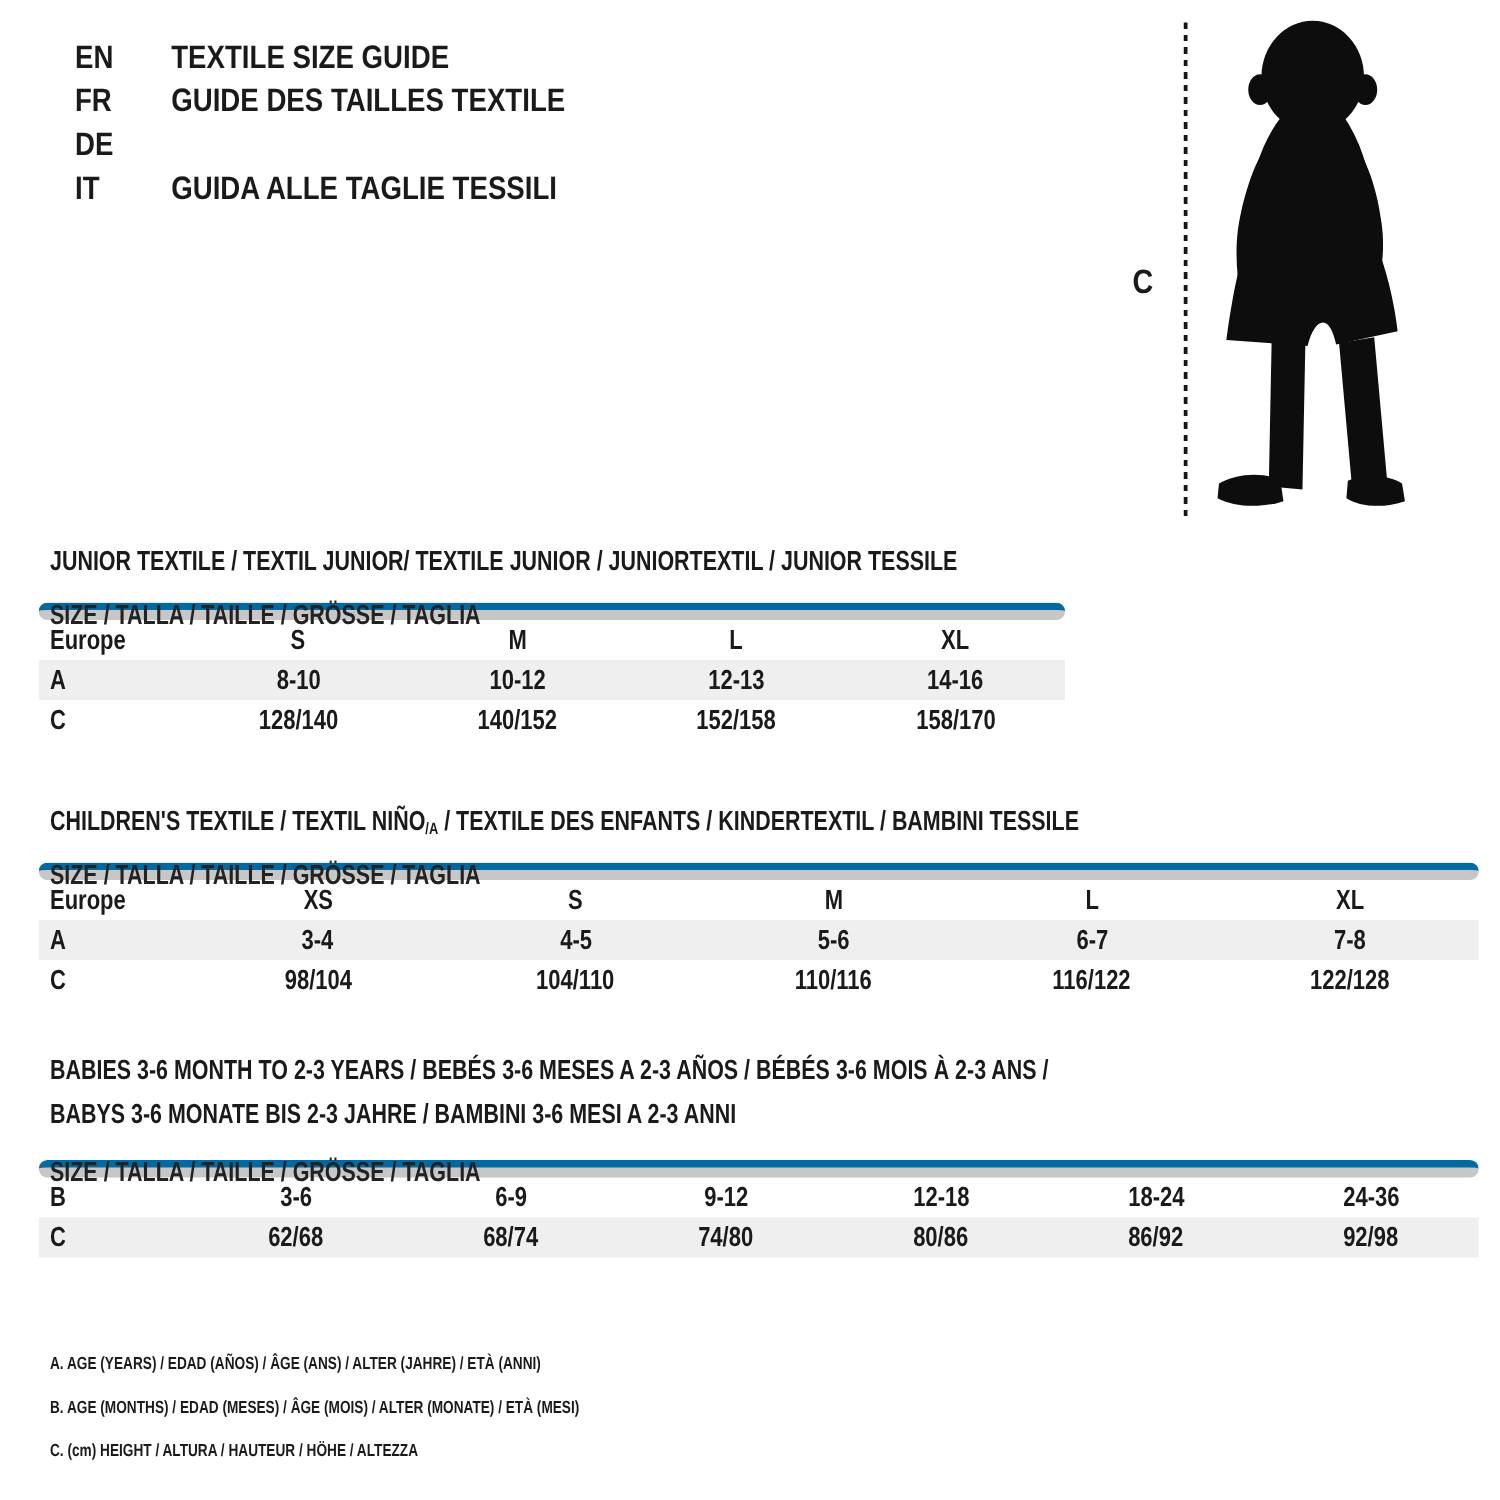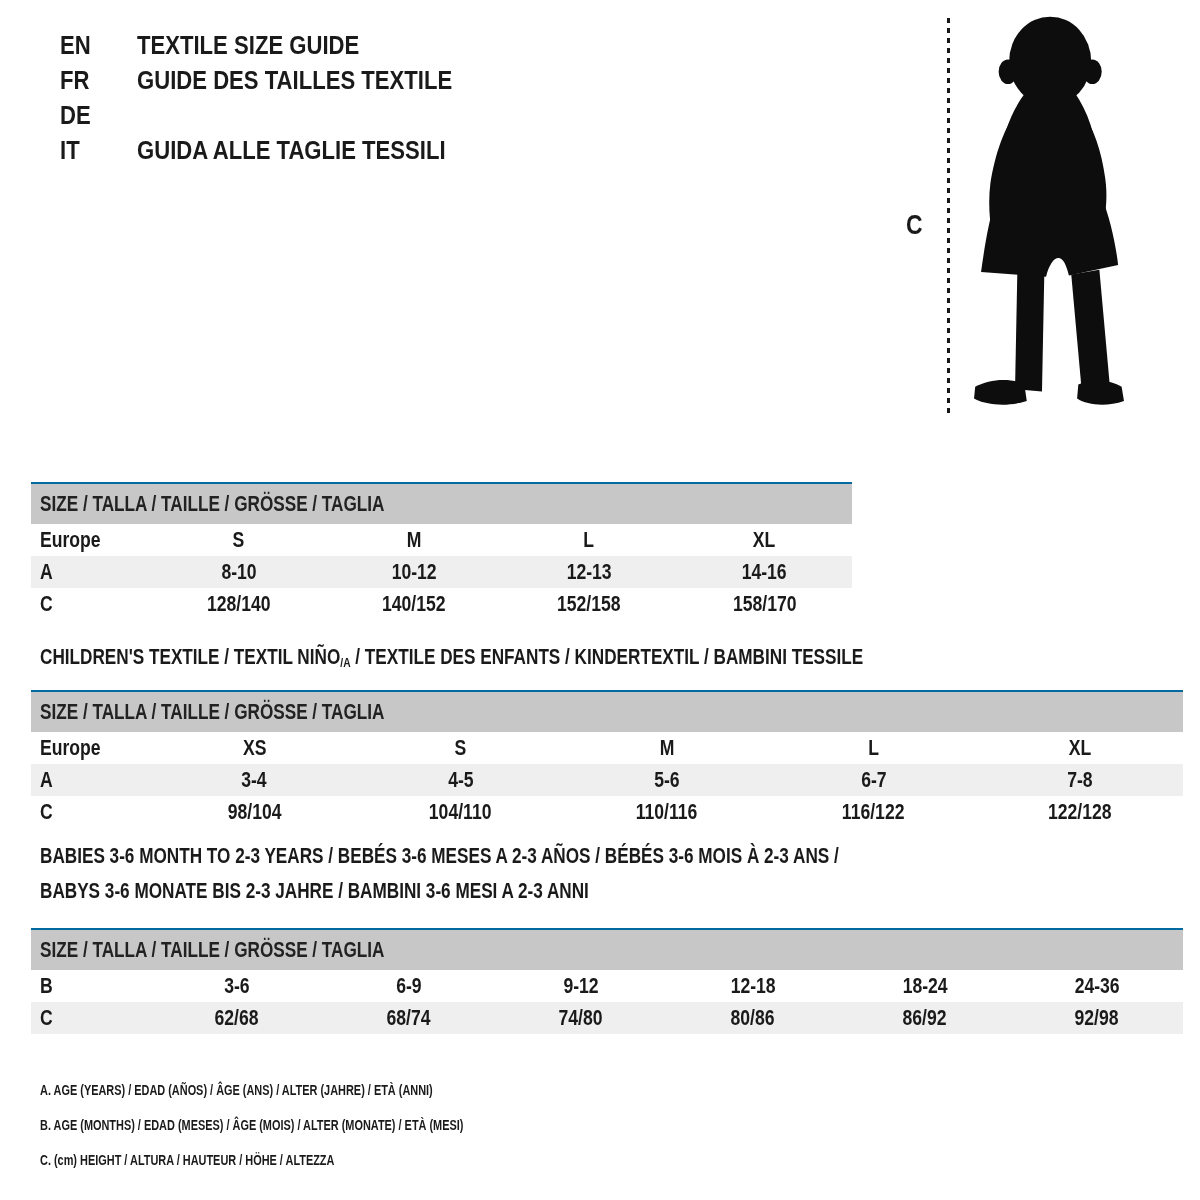--- a/index.html
+++ b/index.html
@@ -46,22 +46,22 @@
   .babies-title{position:absolute;left:40px;top:843px;font-size:22px;}
   .babies-title .line{height:35px;display:flex;align-items:flex-start;}
   .title-sub{font-size:0.6em;vertical-align:-0.22em;}
 
   
   .table{position:absolute;left:31px;}
   .pos-junior-table{top:482px;width:821px;}
   .pos-children-table{top:690px;width:1152px;}
   .pos-babies-table{top:928px;width:1152px;}
   .size-bar{
-    height:42px;background:var(--bar-color);border-top:2px solid #0369a1;
-    display:flex;align-items:center;padding-left:9px;font-size:22px;color:#222;
+    height:14px;background:var(--bar-color);border-top:6px solid #0369a1;
+    display:flex;align-items:center;padding-left:9px;font-size:22px;color:#222;border-radius:15px;
   }
   .trow{display:flex;align-items:center;height:32px;font-size:22px;}
   .trow.shaded{background:var(--stripe-color);}
   .trow .lbl{width:120px;padding-left:9px;}
   .trow .cell{flex:1;text-align:center;}
 
   
   .notes{position:absolute;left:40px;top:1072px;}
   .note-row{height:35px;display:flex;align-items:center;font-size:14px;}
 </style>
@@ -101,20 +101,21 @@
       <path d="M214 168 C236 196 250 238 256 284 C260 312 258 340 252 364 L222 356 C228 326 226 292 220 260 C216 228 210 196 204 178 Z"></path>
       <ellipse cx="238" cy="376" rx="19" ry="21"></ellipse>
       <path d="M70 316 L250 316 C264 352 274 396 278 432 L194 450 C190 432 184 420 176 420 C168 420 160 432 155 452 L44 444 C50 400 58 352 70 316 Z"></path>
       <path d="M106 440 L152 446 L148 648 L102 644 Z"></path>
       <path d="M198 448 L246 440 L264 640 L216 648 Z"></path>
       <path d="M34 640 C58 626 96 624 118 636 L122 664 C92 674 54 672 32 660 Z"></path>
       <path d="M210 636 C234 626 266 628 284 640 L288 664 C260 674 226 672 208 660 Z"></path>
     </g>
   </svg>
 
+  <div class="sec-title pos-junior-title"><span class="cond sx78">JUNIOR TEXTILE / TEXTIL JUNIOR/ TEXTILE JUNIOR / JUNIORTEXTIL / JUNIOR TESSILE</span></div>
   <div class="table pos-junior-table">
     <div class="size-bar">
         <span class="cond sx78">SIZE / TALLA / TAILLE / GRÖSSE / TAGLIA</span>
       </div>
     <div class="trow">
       <span class="lbl"><span class="cond sx80">Europe</span></span>
       <span class="cell"><span class="condc sx80">S</span></span>
       <span class="cell"><span class="condc sx80">M</span></span>
       <span class="cell"><span class="condc sx80">L</span></span>
       <span class="cell"><span class="condc sx80">XL</span></span>

